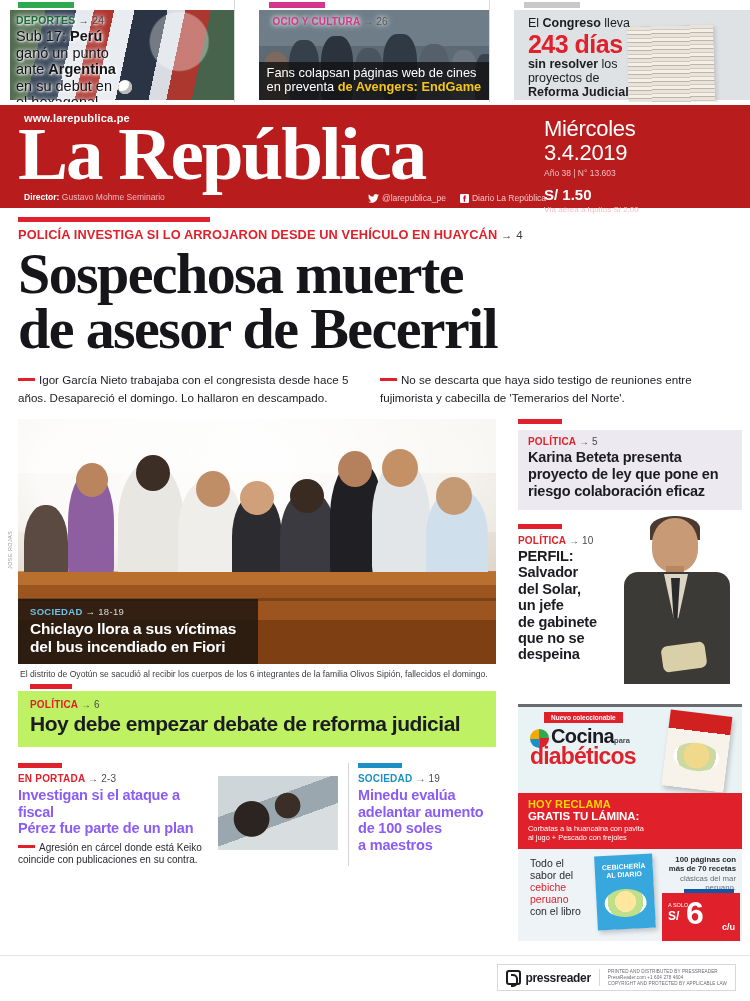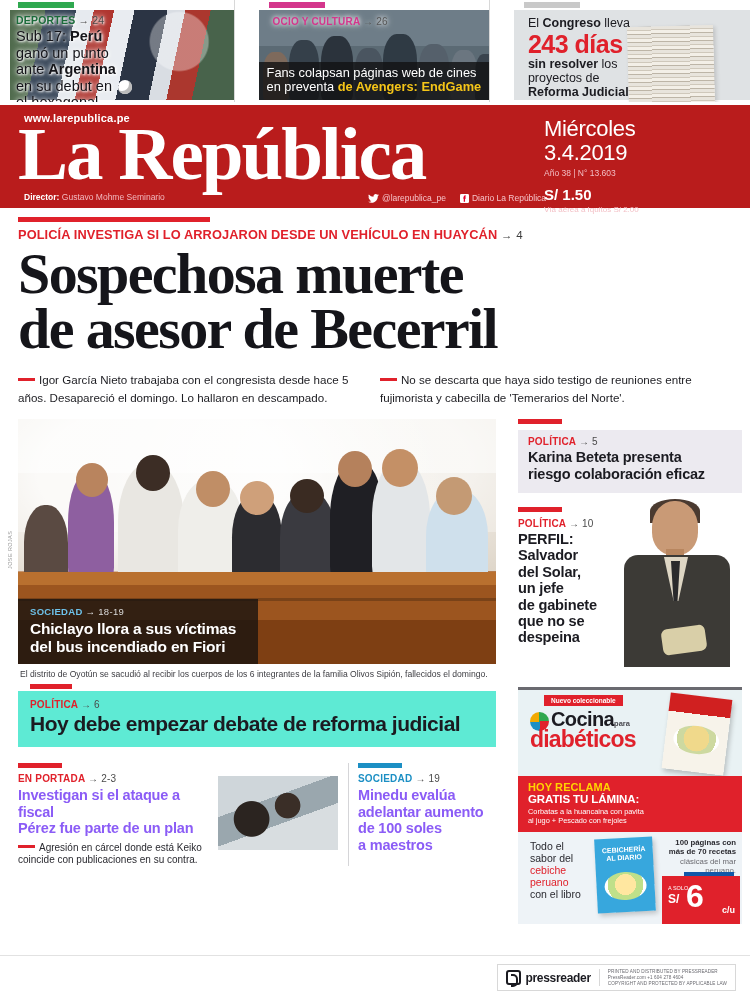--- a/index.html
+++ b/index.html
@@ -145,21 +145,21 @@
   .photo-overlay {
     position:absolute; left:0; bottom:0; width:240px; background:rgba(22,18,16,.78);
     padding:7px 10px 9px 12px; color:#fff;
   }
   .photo-overlay .kicker { color:#6ec2ea; font-weight:bold; font-size:9.5px; letter-spacing:.3px; }
   .photo-overlay .kicker .pg { color:#d9d9d9; font-weight:normal; }
   .photo-overlay .head { font-size:15.5px; line-height:17.5px; font-weight:bold; margin-top:3px; letter-spacing:-.2px; }
   .photo-caption { font-size:8.6px; color:#3d3d42; padding:5px 0 0 2px; line-height:11px; }
 
   
-  .polbox { margin-top:11px; width:478px; background:#5eead4; padding:8px 12px 11px; position:relative; }
+  .polbox { margin-top:11px; width:478px; background:#bef264; padding:8px 12px 11px; position:relative; }
   .polbox .topbar { position:absolute; top:-7px; left:12px; width:42px; height:5px; background:#e0212b; }
   .polbox .kicker { color:#e0212b; font-weight:bold; font-size:10px; letter-spacing:.2px; }
   .polbox .kicker .pg { color:#4a4a4a; font-weight:normal; }
   .polbox .head { font-size:21px; font-weight:bold; color:#1b1b21; line-height:24px; letter-spacing:-.5px; margin-top:2px; }
 
   
   .bottom-two { display:flex; margin-top:16px; width:478px; }
   .bt-left { width:330px; position:relative; padding-right:10px; }
   .bt-div { width:1px; background:#d5d5d8; margin:0 9px 0 0; }
   .bt-right { width:128px; position:relative; }
@@ -477,20 +477,21 @@
       <div class="rc-item">
         <div class="rc-topbar"></div>
         <div class="rc-box">
           <div class="rc-kicker">
             <span>POLÍTICA</span>
             <span class="pg">→</span>
             <span class="pg">5</span>
           </div>
           <div class="rc-head">
             <div>Karina Beteta presenta</div>
+            <div>proyecto de ley que pone en</div>
             <div>riesgo colaboración eficaz</div>
           </div>
         </div>
       </div>
 
       <div class="perfil">
         <div class="rc-topbar"></div>
         <div class="txt">
           <div class="rc-kicker">
             <span>POLÍTICA</span>

